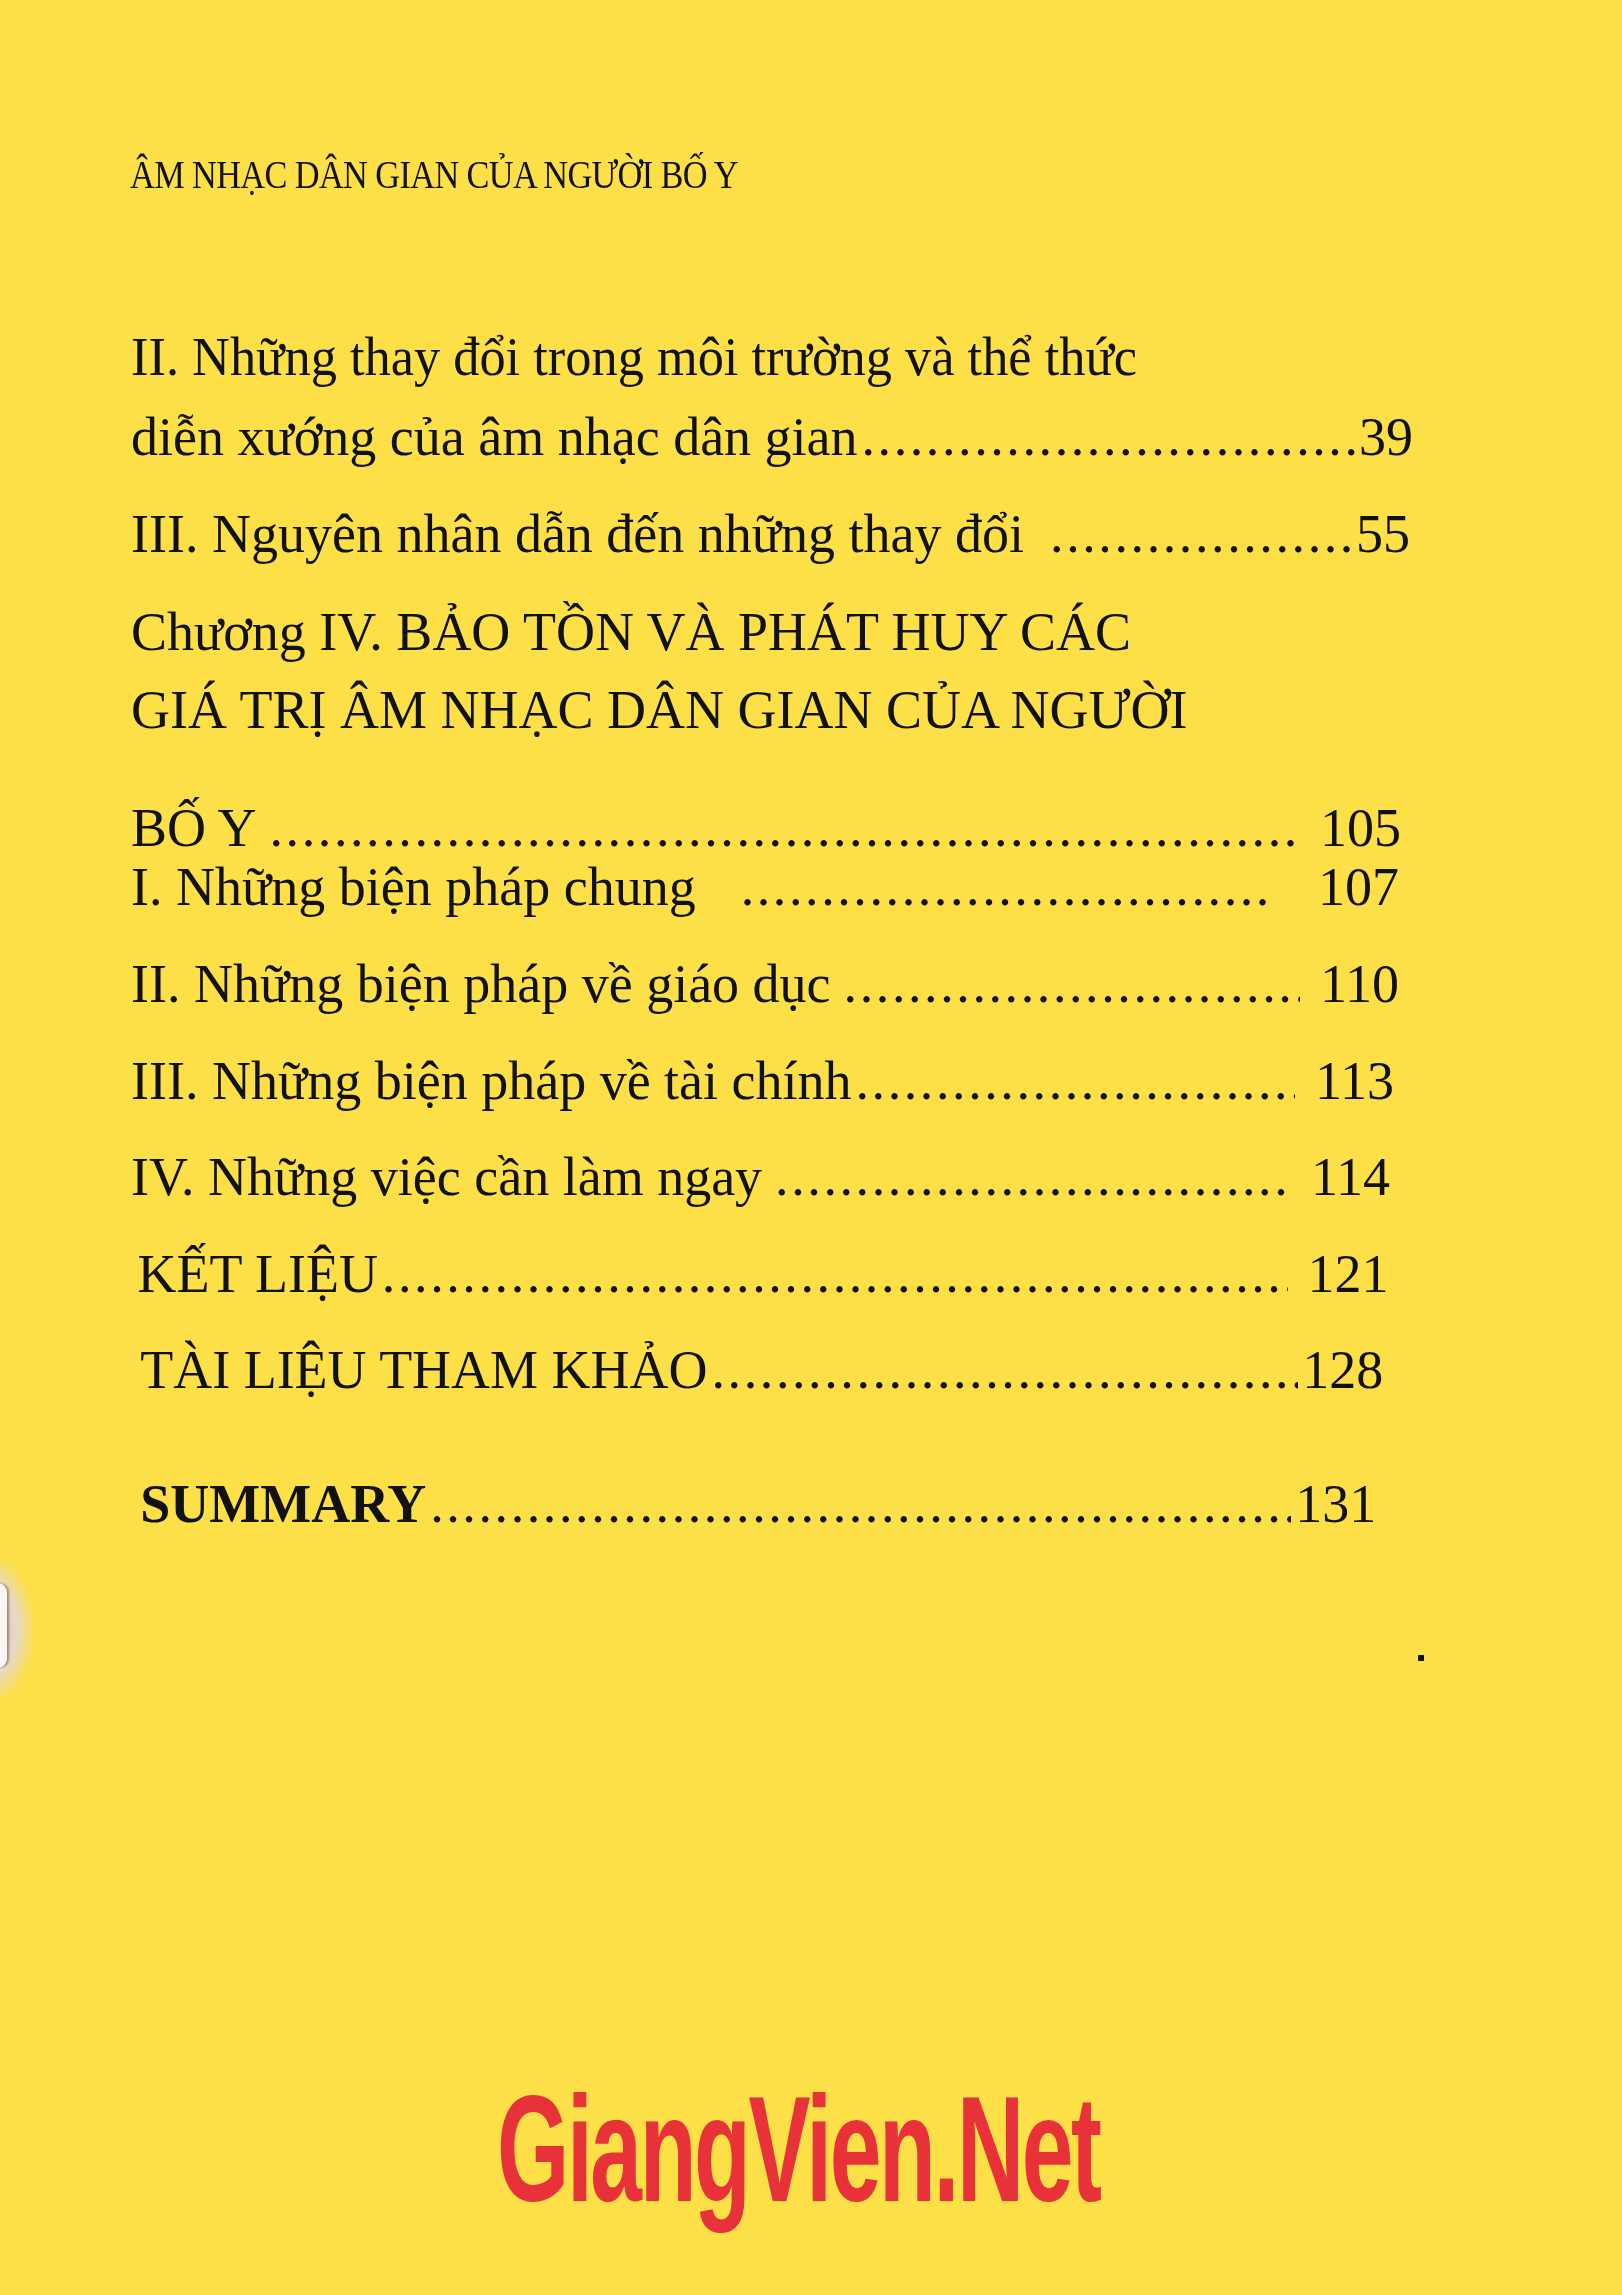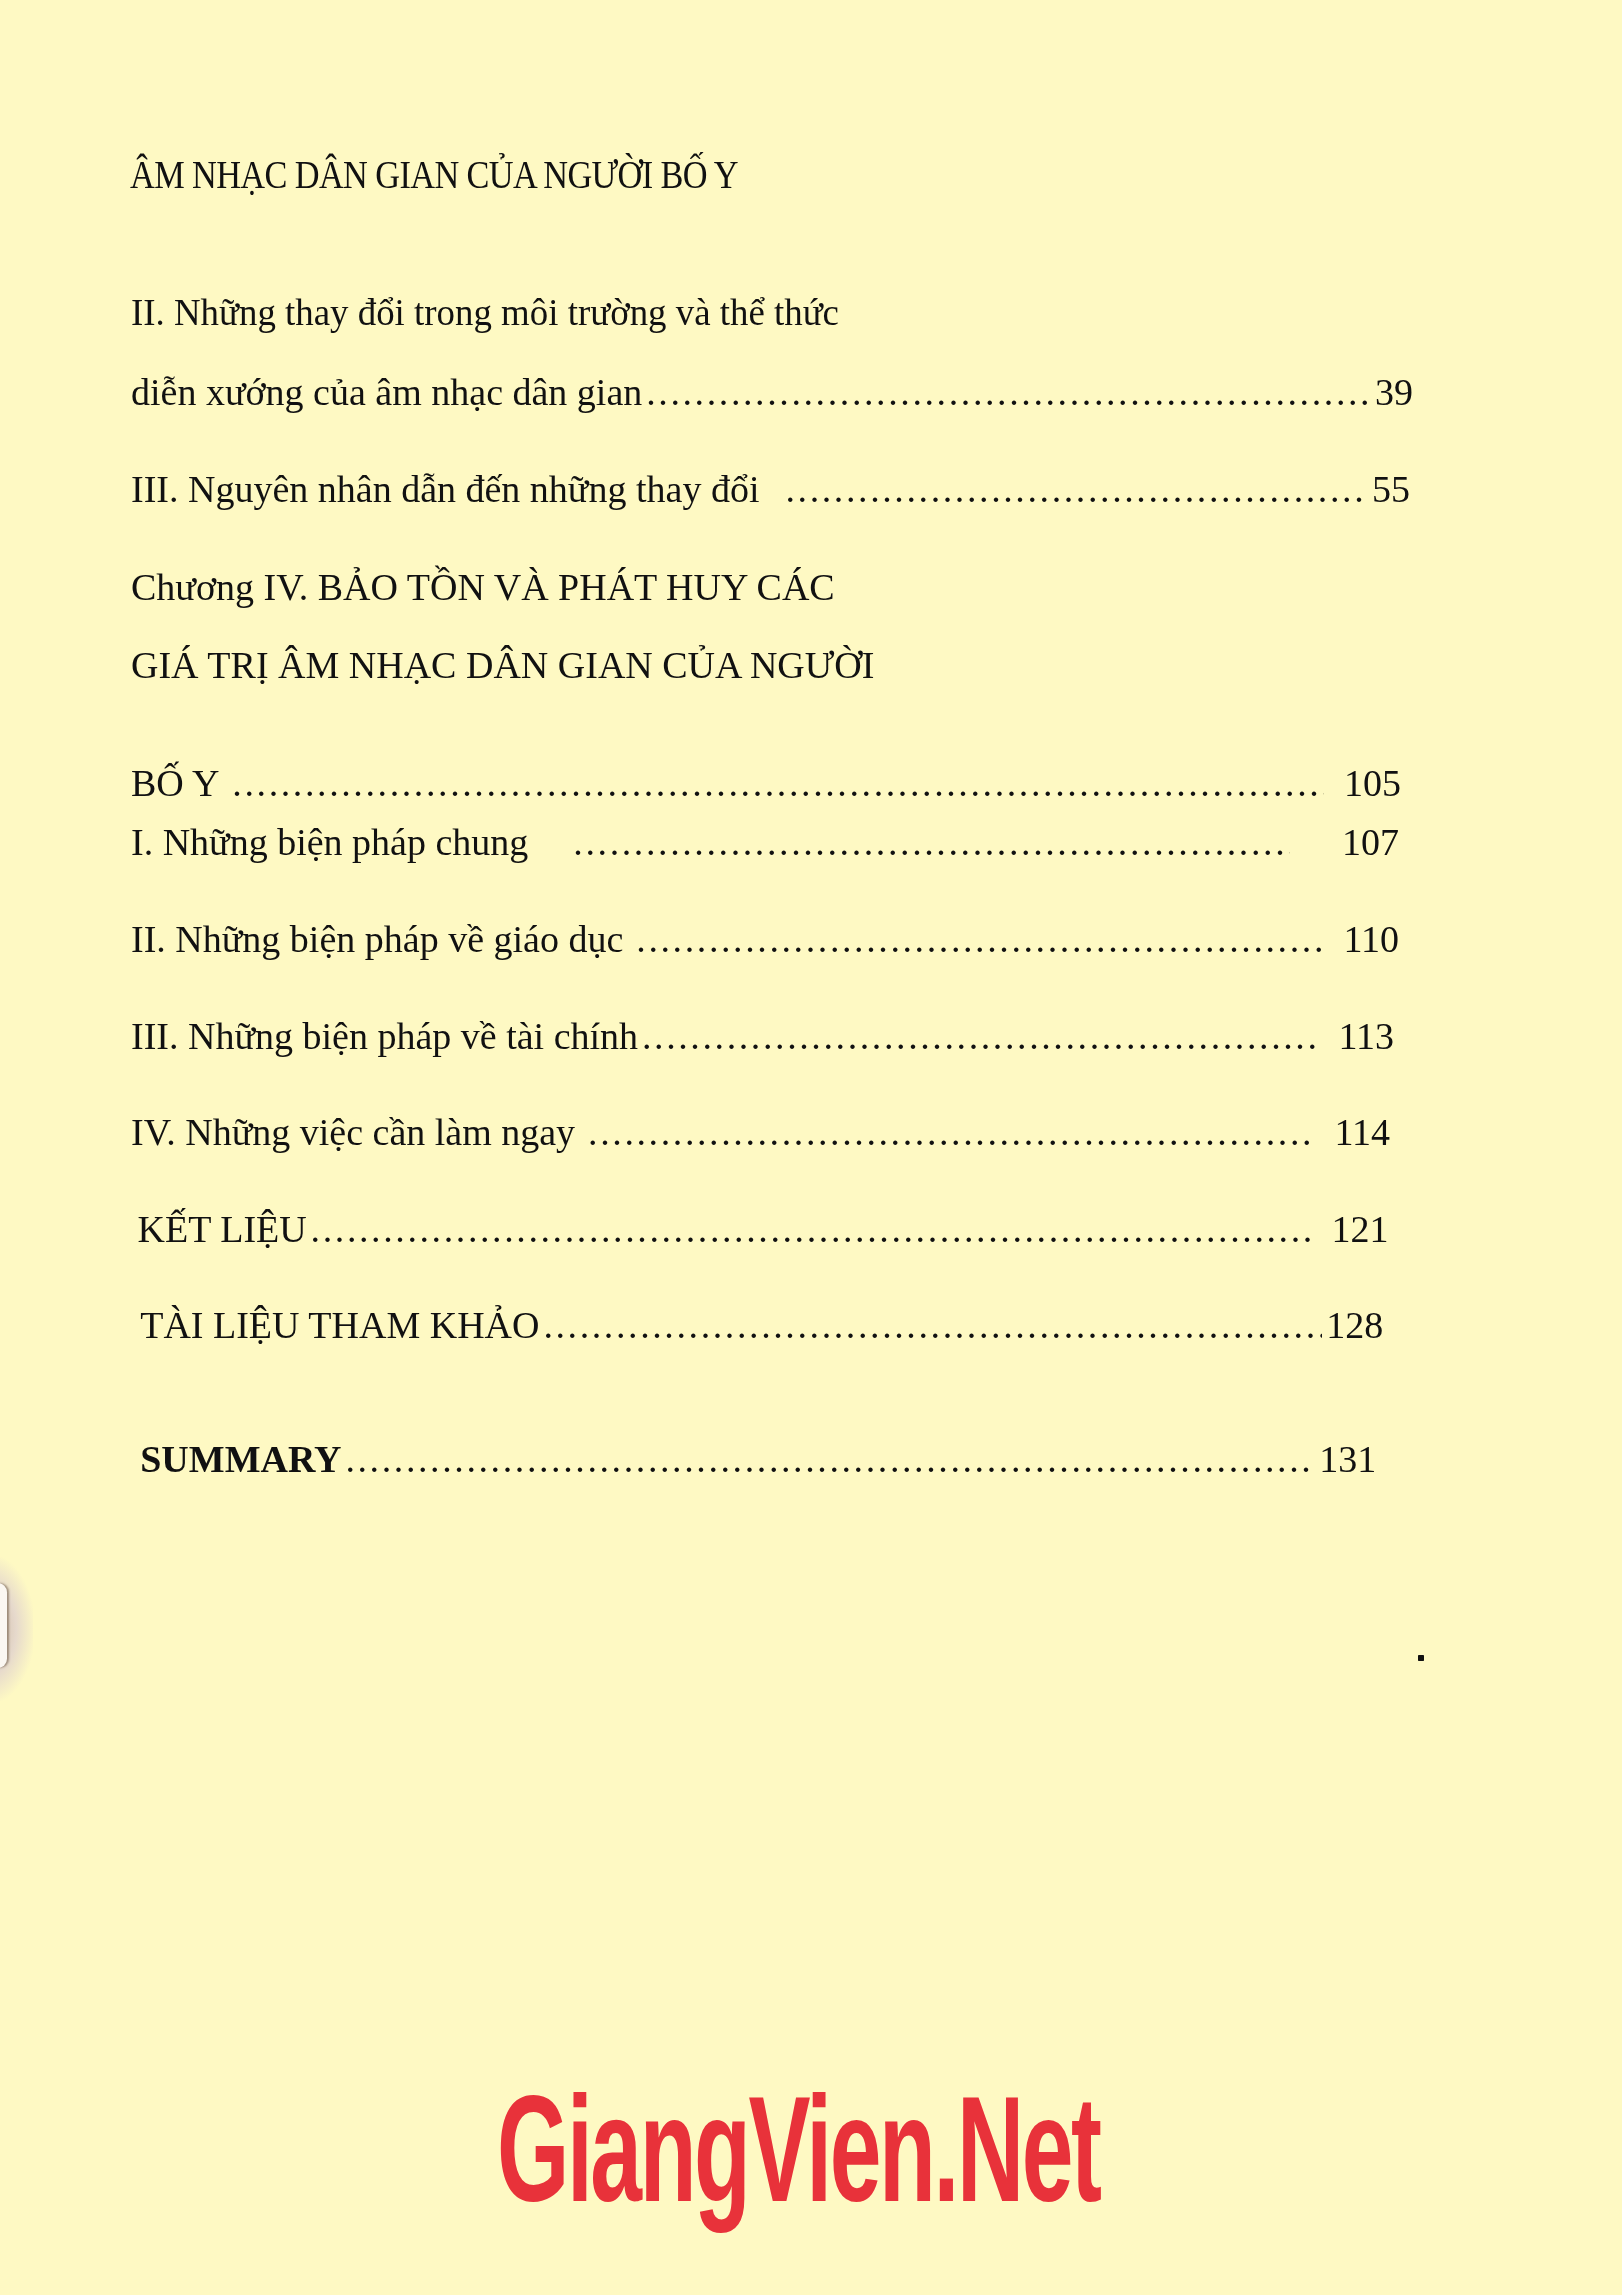--- a/index.html
+++ b/index.html
@@ -13,46 +13,47 @@
       position: relative;
       overflow: hidden;
       font-family: "Liberation Serif", "DejaVu Serif", serif;
       color: #111111;
     }
     .page {
       position: absolute;
       left: 0; top: 0;
       width: 1622px;
       height: 2295px;
-      background: #fef9c3;
+      background: #fde047;
     }
     .running-header {
       position: absolute;
       left: 130px;
       top: 152px;
       font-size: 39px;
       letter-spacing: -0.7px;
       transform: scaleX(0.88);
       transform-origin: left center;
       white-space: nowrap;
     }
     .toc {
       position: absolute;
       left: 131px;
       top: 0;
       width: 1282px;
     }
     .toc-line {
       position: absolute;
       left: 0;
-      font-size: 38px;
+      font-size: 54px;
       line-height: 1;
       white-space: nowrap;
       display: flex;
       align-items: baseline;
+      margin-top: 37px;
     }
     .toc-line .label {
       display: inline-block;
       transform-origin: left center;
     }
     .toc-line .leader {
       flex: 1 1 auto;
       overflow: hidden;
       letter-spacing: 2.6px;
       margin: 0 3.9px;

